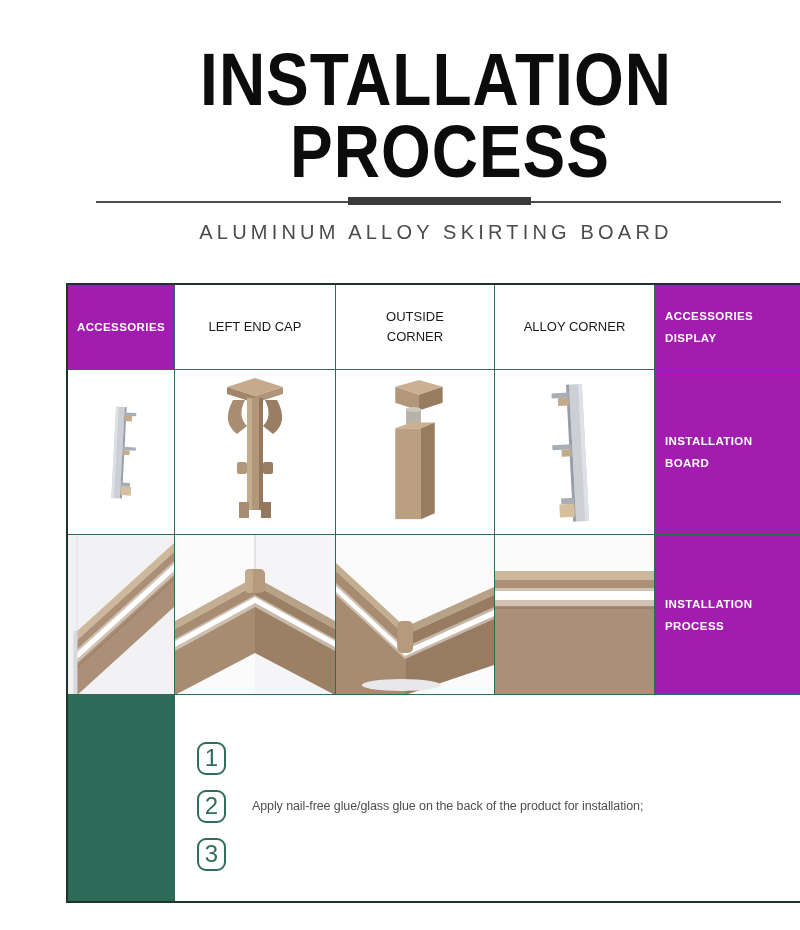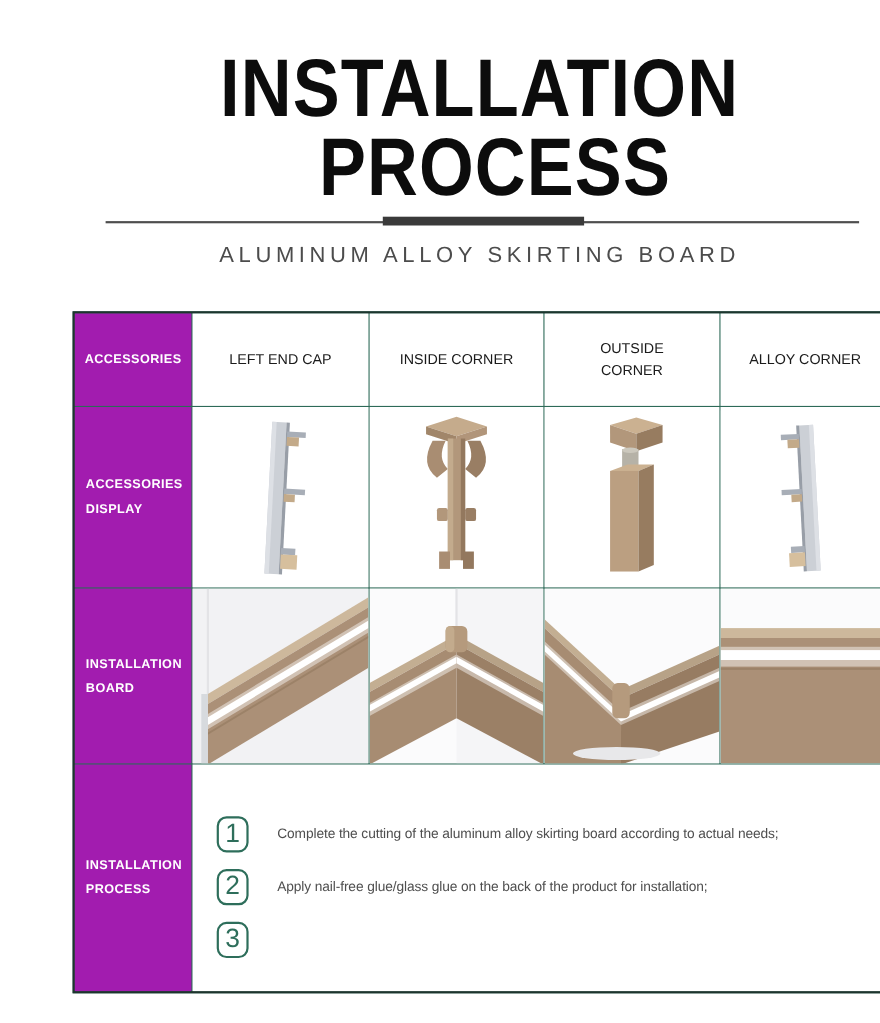--- a/index.html
+++ b/index.html
@@ -66,23 +66,20 @@
   <div class="subtitle">ALUMINUM ALLOY SKIRTING BOARD</div>
 
   <div class="tbl">
 
     <div class="cell green corner-hdr">
       <span>ACCESSORIES</span>
     </div>
     <div class="cell hdr">
       <span>LEFT END CAP</span>
     </div>
-    <div class="cell hdr">
-      <span>INSIDE CORNER</span>
-    </div>
     <div class="cell hdr" style="padding:0 34px;align-items:center;">
       <span>OUTSIDE CORNER</span>
     </div>
     <div class="cell hdr">
       <span>ALLOY CORNER</span>
     </div>
 
     <div class="cell green rowlabel">
       <span>ACCESSORIES</span>
       <span>DISPLAY</span>
@@ -220,21 +217,20 @@
     </div>
 
     <div class="cell green rowlabel">
       <span>INSTALLATION</span>
       <span>PROCESS</span>
     </div>
 
     <div class="cell stepscell">
       <div class="step">
         <div class="badge">1</div>
-        <div class="steptext">Complete the cutting of the aluminum alloy skirting board according to actual needs;</div>
       </div>
       <div class="step">
         <div class="badge">2</div>
         <div class="steptext">Apply nail-free glue/glass glue on the back of the product for installation;</div>
       </div>
       <div class="step">
         <div class="badge">3</div>
       </div>
     </div>
 

